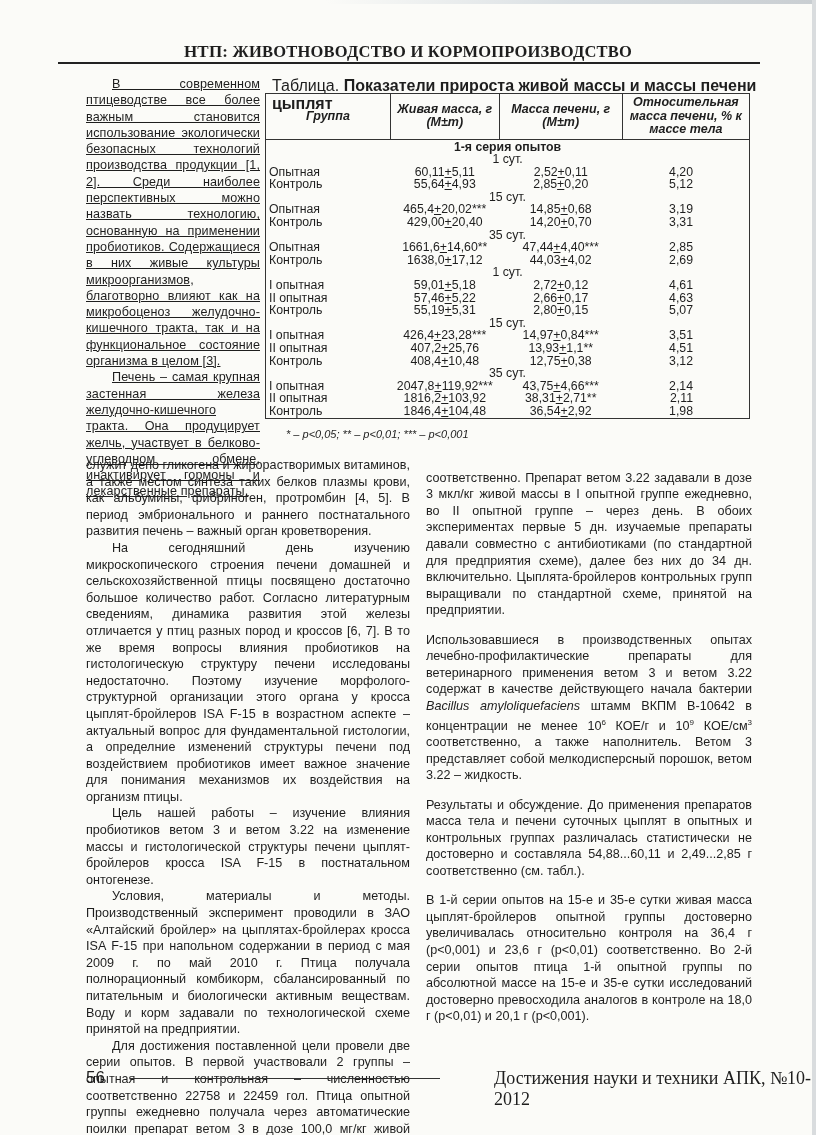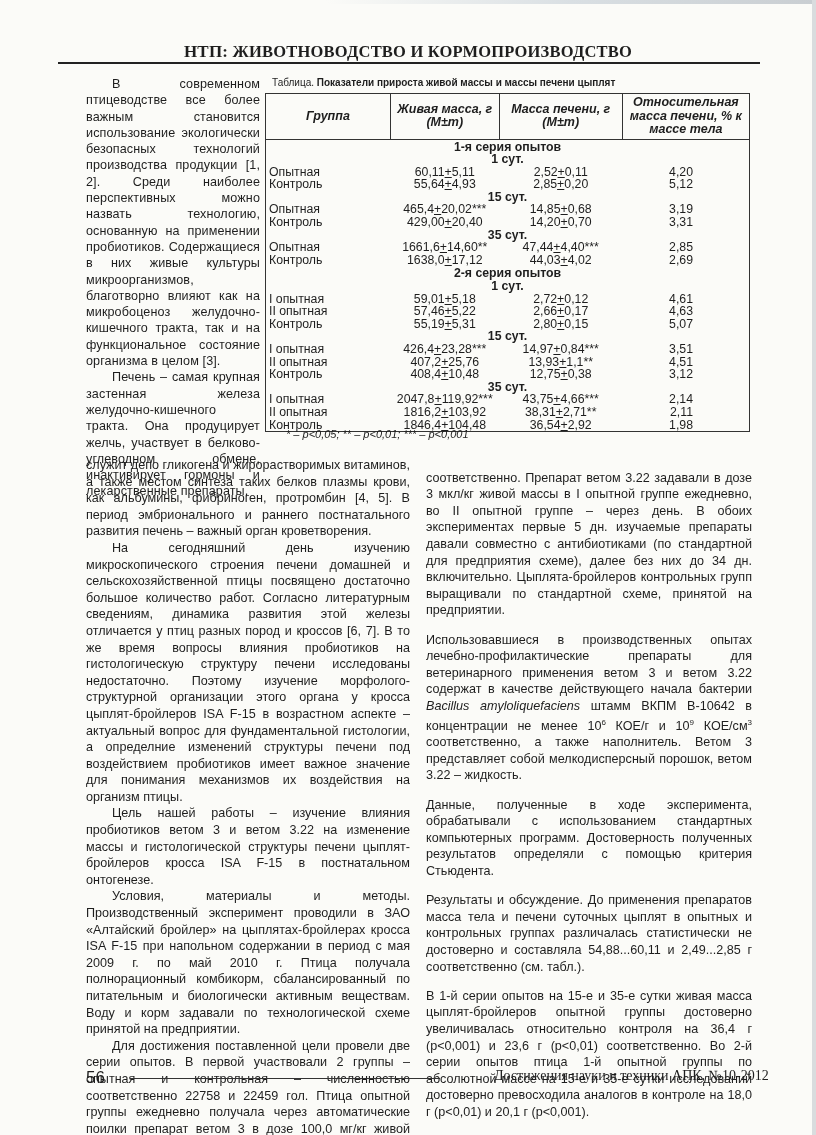--- a/index.html
+++ b/index.html
@@ -18,39 +18,40 @@
   }
   .header-title .abbr { font-size: 17px; margin-top: 40px; }
   .header-rule {
     position: absolute; left: 58px; width: 702px; top: 62px;
     height: 2px; background: #222;
   }
   .col-left-top {
     position: absolute; left: 86px; top: 76px; width: 174px;
     font-size: 12.6px; line-height: 16.3px; text-align: justify;
     letter-spacing: 0.1px;
+    text-decoration: underline;
   }
   .col-left-top p, .full p, .col p { margin: 0; text-indent: 26px; }
   .table-caption {
     position: absolute; left: 272px; top: 77px; width: 490px;
-    font-size: 10px;
+    font-size: 16px;
   }
   .table-caption b { font-weight: bold; }
   .data-table {
     position: absolute; left: 265px; top: 93px; width: 485px;
     border-collapse: collapse; font-size: 12.3px; line-height: 12.6px;
   }
   .data-table th {
     border: 1px solid #333; font-style: italic; font-weight: bold;
     font-size: 12.5px; line-height: 13.5px; padding: 2px 2px;
     text-align: center; vertical-align: middle;
   }
   .data-table td { padding: 0 3px; white-space: nowrap; }
   .data-table .sec td { text-align: center; font-weight: bold; padding-top: 1px; }
-  .data-table .day td { text-align: center; font-weight: bold; }
+  .data-table .day td { text-align: center; }
   .data-table td.num { text-align: center; }
   .data-table td.rel { text-align: right; padding-right: 56px; }
   .data-table tbody { border-left: 1px solid #333; border-right: 1px solid #333; }
   .data-table tbody tr:last-child td { border-bottom: 1px solid #333; }
   .u { text-decoration: underline; }
   .footnote {
     position: absolute; left: 286px; top: 428px;
     font-size: 11px; font-style: italic;
   }
   .full {
@@ -66,21 +67,21 @@
   .bold-lead { font-weight: normal; margin-top: 40px; }
   .footer-num {
     position: absolute; left: 86px; top: 1068px; font-size: 17px;
   }
   .footer-rule {
     position: absolute; left: 130px; width: 310px; top: 1078px;
     height: 1px; background: #333;
   }
   .footer-journal {
     position: absolute; left: 494px; top: 1068px;
-    font-family: "Liberation Serif", serif; font-size: 14px;
+    font-family: "Liberation Serif", serif; font-size: 18px;
   }
   sup { font-size: 8px; }
   .top-shade {
     position: absolute; left: 0; top: 0; width: 816px; height: 4px;
     background: linear-gradient(90deg, #fbfbf8 40%, #d9dfe3 70%, #c9ced2 100%);
   }
   .right-shade {
     position: absolute; right: 0; top: 0; width: 4px; height: 1135px;
     background: #d9dcde;
   }
@@ -158,23 +159,20 @@
         <td class="num"><span>1661,6<span class="u">+</span>14,60**</span></td>
         <td class="num"><span>47,44<span class="u">+</span>4,40***</span></td>
         <td class="rel">2,85</td>
       </tr>
       <tr>
         <td>Контроль</td>
         <td class="num"><span>1638,0<span class="u">+</span>17,12</span></td>
         <td class="num"><span>44,03<span class="u">+</span>4,02</span></td>
         <td class="rel">2,69</td>
       </tr>
-      <tr class="sec">
-        <td colspan="4">2-я серия опытов</td>
-      </tr>
       <tr class="day">
         <td colspan="4">1 сут.</td>
       </tr>
       <tr>
         <td>I опытная</td>
         <td class="num"><span>59,01<span class="u">+</span>5,18</span></td>
         <td class="num"><span>2,72<span class="u">+</span>0,12</span></td>
         <td class="rel">4,61</td>
       </tr>
       <tr>
@@ -240,21 +238,20 @@
   <p class="first">служит депо гликогена и жирорастворимых витаминов, а также местом синтеза таких белков плазмы крови, как альбумины, фибриноген, протромбин [4, 5]. В период эмбрионального и раннего постнатального развития печень – важный орган кроветворения.</p>
   <p>На сегодняшний день изучению микроскопического строения печени домашней и сельскохозяйственной птицы посвящено достаточно большое количество работ. Согласно литературным сведениям, динамика развития этой железы отличается у птиц разных пород и кроссов [6, 7]. В то же время вопросы влияния пробиотиков на гистологическую структуру печени исследованы недостаточно. Поэтому изучение морфолого-структурной организации этого органа у кросса цыплят-бройлеров ISA F-15 в возрастном аспекте – актуальный вопрос для фундаментальной гистологии, а определние изменений структуры печени под воздействием пробиотиков имеет важное значение для понимания механизмов их воздействия на организм птицы.</p>
   <p>Цель нашей работы – изучение влияния пробиотиков ветом 3 и ветом 3.22 на изменение массы и гистологической структуры печени цыплят-бройлеров кросса ISA F-15 в постнатальном онтогенезе.</p>
   <p><span class="bold-lead">Условия, материалы и методы.</span><span> Производственный эксперимент проводили в ЗАО «Алтайский бройлер» на цыплятах-бройлерах кросса ISA F-15 при напольном содержании в период с мая 2009 г. по май 2010 г. Птица получала полнорационный комбикорм, сбалансированный по питательным и биологически активным веществам. Воду и корм задавали по технологической схеме принятой на предприятии.</span></p>
   <p>Для достижения поставленной цели провели две серии опытов. В первой участвовали 2 группы – опытная и контрольная – численностью соответственно 22758 и 22459 гол. Птица опытной группы ежедневно получала через автоматические поилки препарат ветом 3 в дозе 100,0 мг/кг живой массы до 34 сут. включительно. Во второй серии опытов было сформировано 2 опытных и одна контрольная группа численностью 23261; 23962 и 23951 гол.</p>
 </div>
 
 <div class="col-right">
   <p class="first">соответственно. Препарат ветом 3.22 задавали в дозе 3 мкл/кг живой массы в I опытной группе ежедневно, во II опытной группе – через день. В обоих экспериментах первые 5 дн. изучаемые препараты давали совместно с антибиотиками (по стандартной для предприятия схеме), далее без них до 34 дн. включительно. Цыплята-бройлеров контрольных групп выращивали по стандартной схеме, принятой на предприятии.</p>
   <p><span>Использовавшиеся в производственных опытах лечебно-профилактические препараты для ветеринарного применения ветом 3 и ветом 3.22 содержат в качестве действующего начала бактерии </span><i>Bacillus amyloliquefaciens</i><span> штамм ВКПМ В-10642 в концентрации не менее 10</span><sup>6</sup><span> КОЕ/г и 10</span><sup>9</sup><span> КОЕ/см</span><sup>3</sup><span> соответственно, а также наполнитель. Ветом 3 представляет собой мелкодисперсный порошок, ветом 3.22 – жидкость.</span></p>
-  <p>Данные, полученные в ходе эксперимента, обрабатывали с использованием стандартных компьютерных программ. Достоверность полученных результатов определяли с помощью критерия Стьюдента.</p>
   <p><span class="bold-lead">Результаты и обсуждение</span><span>. До применения препаратов масса тела и печени суточных цыплят в опытных и контрольных группах различалась статистически не достоверно и составляла 54,88...60,11 и 2,49...2,85 г соответственно (см. табл.).</span></p>
   <p>В 1-й серии опытов на 15-е и 35-е сутки живая масса цыплят-бройлеров опытной группы достоверно увеличивалась относительно контроля на 36,4 г (p&lt;0,001) и 23,6 г (p&lt;0,01) соответственно. Во 2-й серии опытов птица 1-й опытной группы по абсолютной массе на 15-е и 35-е сутки исследований достоверно превосходила аналогов в контроле на 18,0 г (p&lt;0,01) и 20,1 г (p&lt;0,001).</p>
 
 </div>
 
 <div class="footer-num">56</div>
 <div class="footer-rule"></div>
 <div class="footer-journal">Достижения науки и техники АПК, №10-2012</div>
 
 </body></html>

